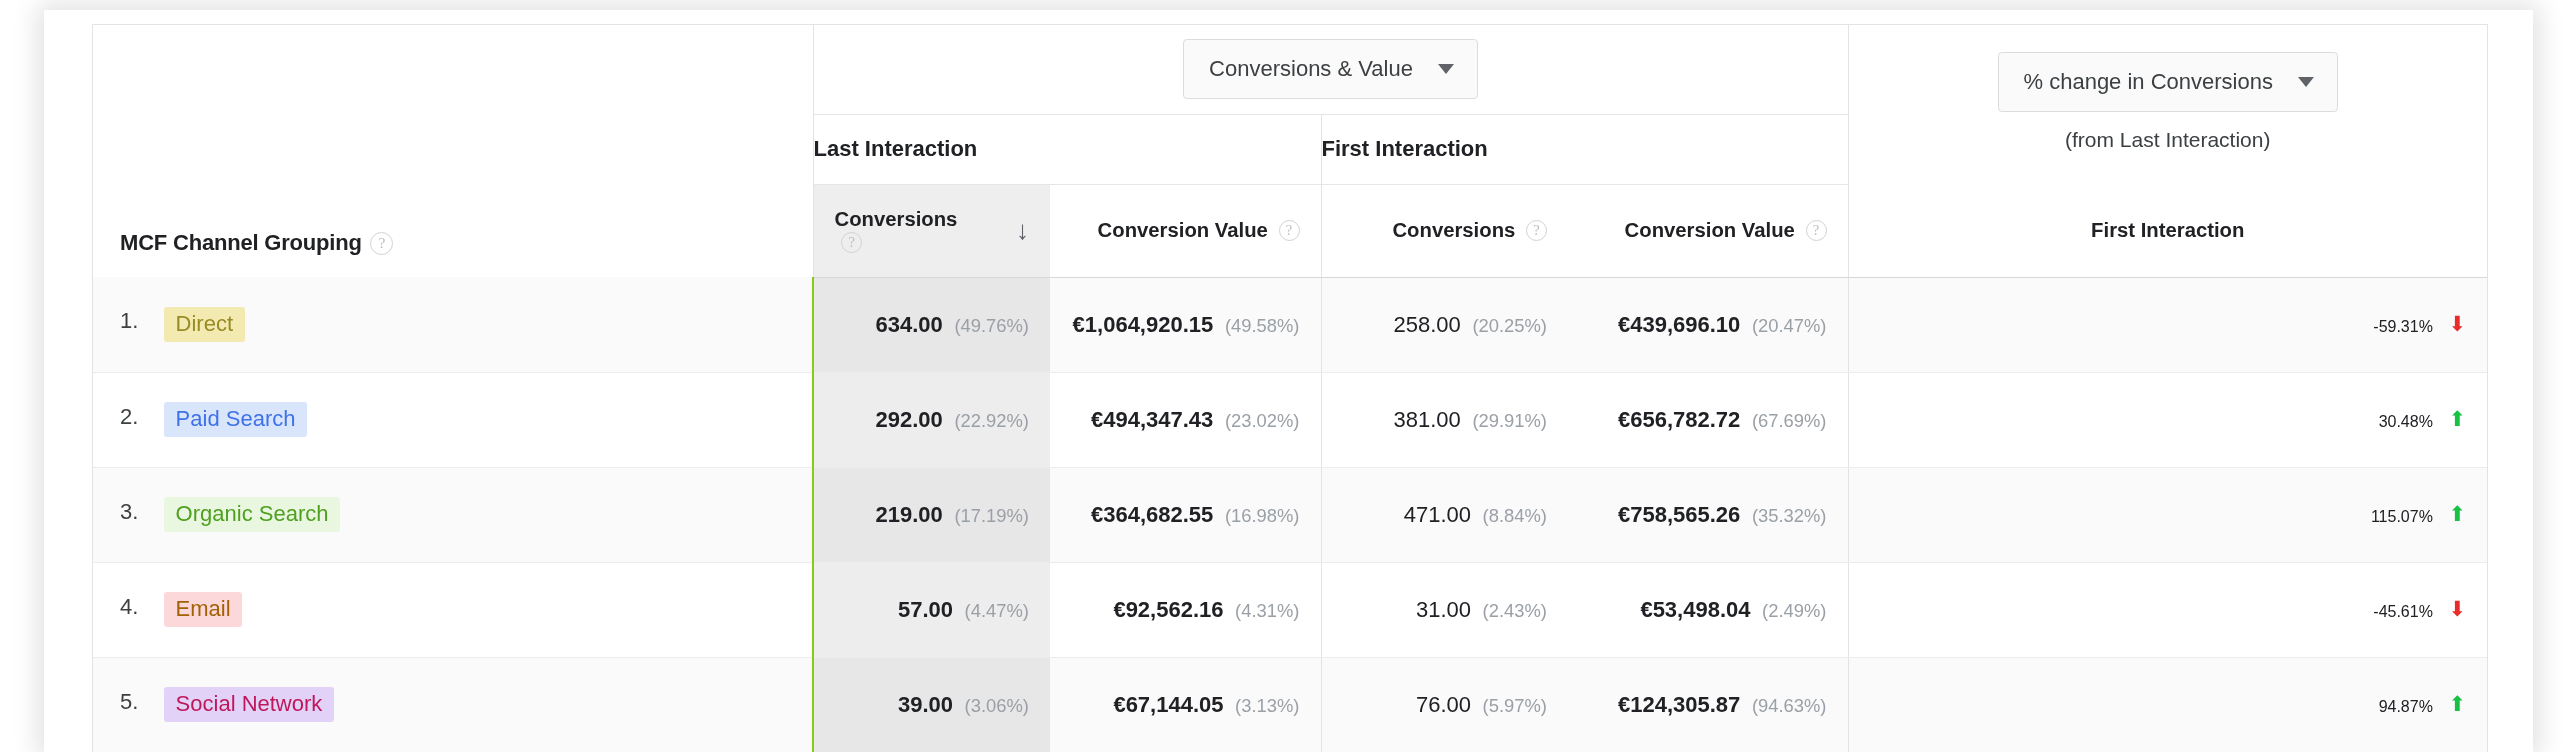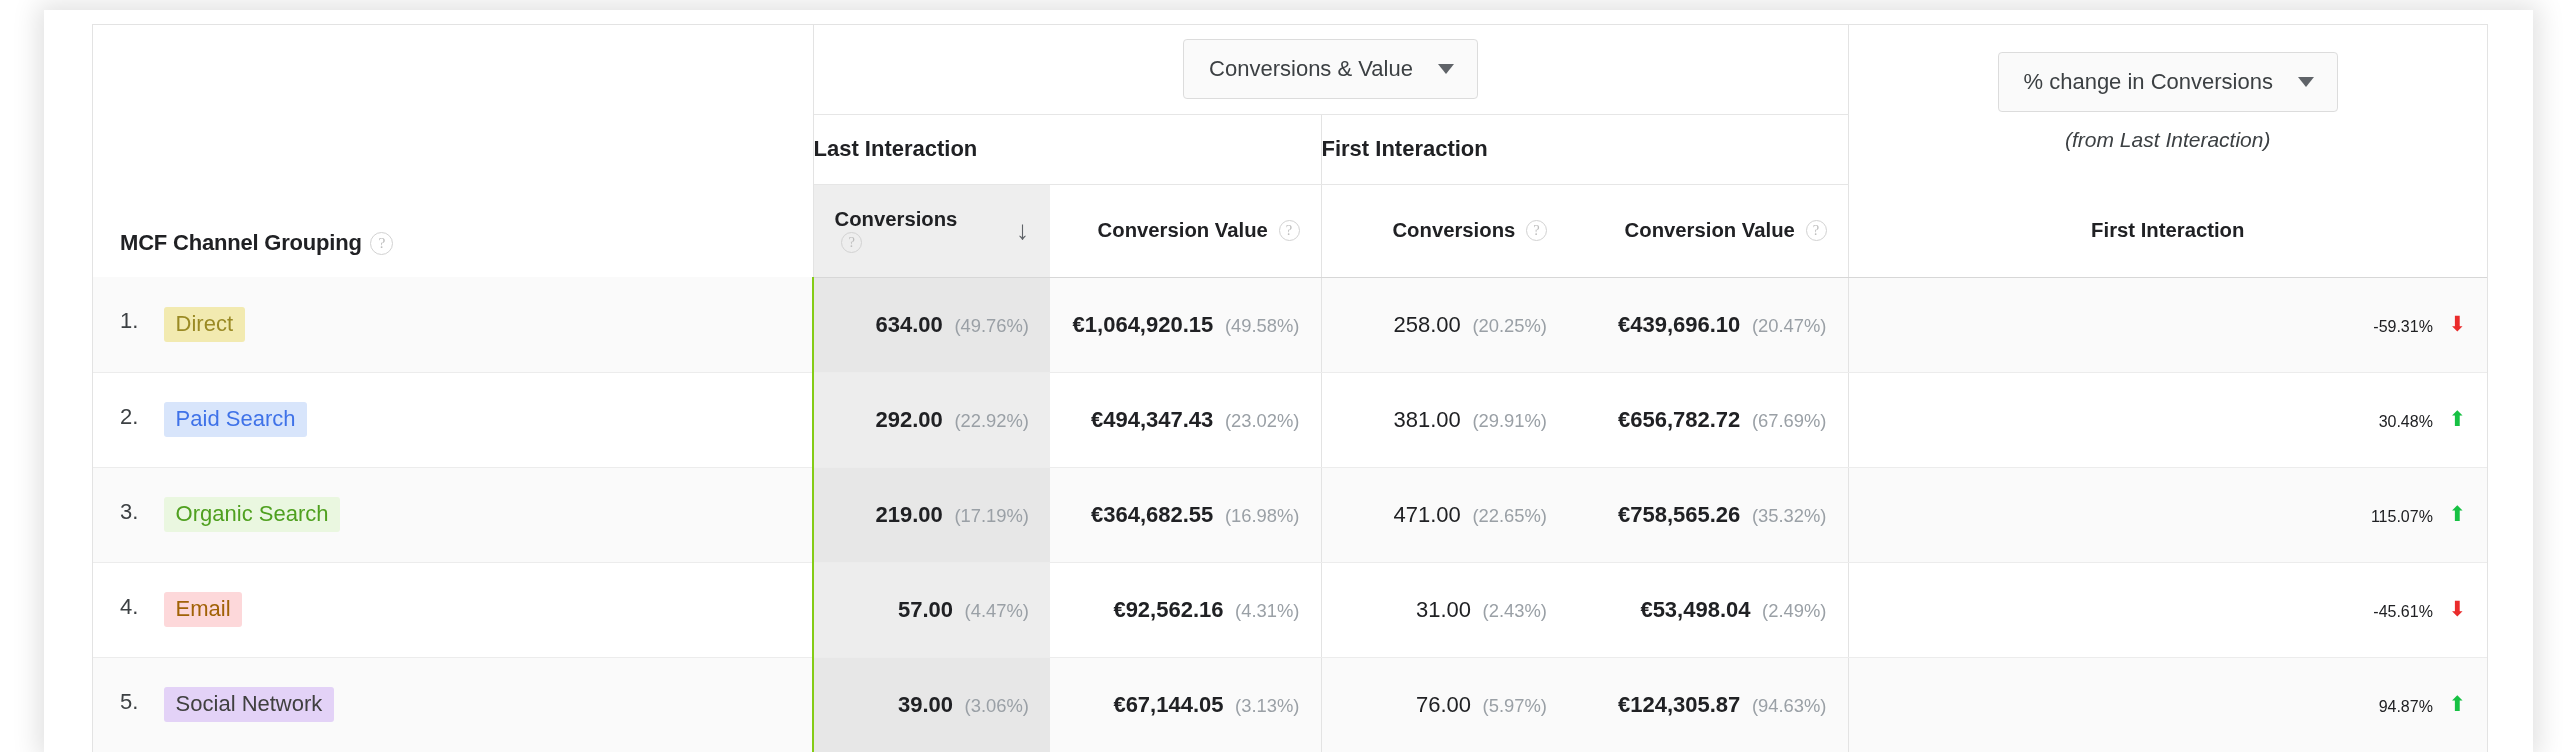--- a/index.html
+++ b/index.html
@@ -115,21 +115,20 @@
   
   .hdr-right {
     vertical-align: top !important;
     text-align: center;
     padding-top: 27px !important;
   }
   .hdr-right .sub {
     font-size: 21px;
     color: #3c4043;
     margin-top: 15.5px;
-    font-style: italic;
   }
 
   
   .grp {
     height: 70px;
     text-align: left;
     font-size: 22px;
     font-weight: bold;
     color: #202124;
     border-bottom: 1px solid #e6e6e6;
@@ -358,21 +357,21 @@
     <td class="cell-dim">
       <span class="rank">3.</span><span class="chip" style="background: rgb(234, 247, 224); color: rgb(79, 160, 31);">Organic Search</span>
     </td>
     <td class="cell-num sorted">
       <span class="v-main">219.00</span><span class="v-pct">(17.19%)</span>
     </td>
     <td class="cell-num sep">
       <span class="v-main">€364,682.55</span><span class="v-pct">(16.98%)</span>
     </td>
     <td class="cell-num">
-      <span class="v-main plain">471.00</span><span class="v-pct">(22.65%)</span>
+      <span class="v-main plain">471.00</span><span class="v-pct">(8.84%)</span>
     </td>
     <td class="cell-num sep">
       <span class="v-main">€758,565.26</span><span class="v-pct">(35.32%)</span>
     </td>
     <td class="cell-num">
       <span class="chg-val">115.07%</span><span class="chg-arrow arrow-up">⬆</span>
     </td>
   </tr>
 
   <tr class="row">
@@ -391,21 +390,21 @@
     <td class="cell-num sep">
       <span class="v-main">€53,498.04</span><span class="v-pct">(2.49%)</span>
     </td>
     <td class="cell-num">
       <span class="chg-val">-45.61%</span><span class="chg-arrow arrow-dn">⬇</span>
     </td>
   </tr>
 
   <tr class="row alt">
     <td class="cell-dim">
-      <span class="rank">5.</span><span class="chip" style="background: rgb(227, 210, 247); color: #404040;">Social Network</span>
+      <span class="rank">5.</span><span class="chip" style="background: rgb(227, 210, 247); color: #be185d;">Social Network</span>
     </td>
     <td class="cell-num sorted">
       <span class="v-main">39.00</span><span class="v-pct">(3.06%)</span>
     </td>
     <td class="cell-num sep">
       <span class="v-main">€67,144.05</span><span class="v-pct">(3.13%)</span>
     </td>
     <td class="cell-num">
       <span class="v-main plain">76.00</span><span class="v-pct">(5.97%)</span>
     </td>

